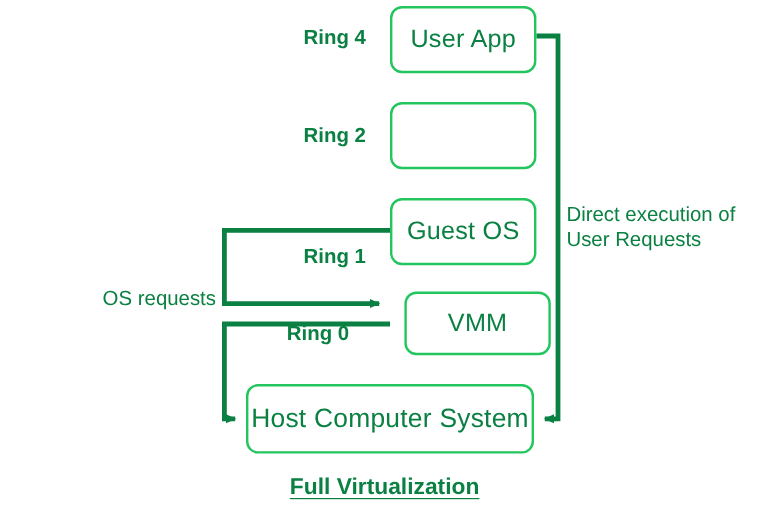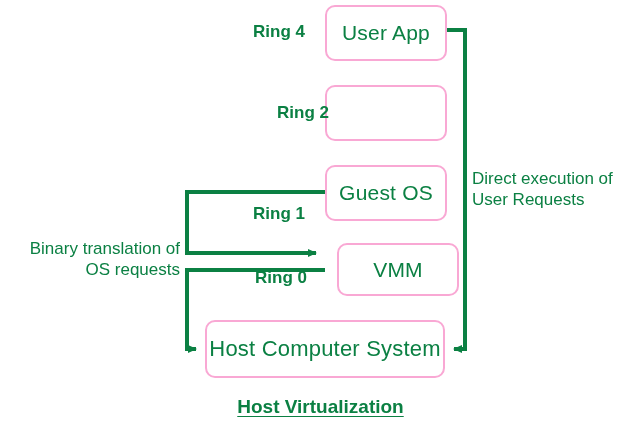--- a/index.html
+++ b/index.html
@@ -8,21 +8,21 @@
     background:#ffffff;
     font-family:"Liberation Sans", sans-serif;
     overflow:hidden;
   }
   #stage{position:relative;width:641px;height:423px;}
   svg#wires{position:absolute;left:0;top:0;width:641px;height:423px;}
 
   .node{
     position:absolute;
     box-sizing:border-box;
-    border:2px solid #f9a8d4;
+    border:2px solid #22c55e;
     border-radius:10px;
     background:#ffffff;
     display:flex;align-items:center;justify-content:center;
     color:#0B8043;
     font-size:21px;
     font-weight:400;
     letter-spacing:0.2px;
     white-space:nowrap;
   }
   #node-userapp{left:325px;top:5px;width:122px;height:56px;}
@@ -32,23 +32,23 @@
   #node-host{left:205px;top:320px;width:240px;height:58px;font-size:22px;}
 
   .ring-label{
     position:absolute;
     color:#0B8043;
     font-size:17px;
     font-weight:bold;
     white-space:nowrap;
   }
   #ring-3{left:253px;top:22px;}
-  #ring-2{left:253px;top:103px;margin-left:24px;}
+  #ring-2{left:253px;top:103px;}
   #ring-1{left:253px;top:204px;}
-  #ring-0{left:255px;top:268px;}
+  #ring-0{left:239px;top:268px;}
 
   .side-note{
     position:absolute;
     color:#0B8043;
     font-size:17px;
     line-height:21px;
     white-space:nowrap;
   }
   #note-left{left:8px;top:238px;width:172px;text-align:right;}
   #note-right{left:472px;top:168px;width:165px;text-align:left;}
@@ -105,24 +105,23 @@
   <div class="node" id="node-host">
     <span>Host Computer System</span>
   </div>
 
   <div class="ring-label" id="ring-3">Ring 4</div>
   <div class="ring-label" id="ring-2">Ring 2</div>
   <div class="ring-label" id="ring-1">Ring 1</div>
   <div class="ring-label" id="ring-0">Ring 0</div>
 
   <div class="side-note" id="note-left">
-    <div>Binary translation of</div>
     <div>OS requests</div>
   </div>
 
   <div class="side-note" id="note-right">
     <div>Direct execution of</div>
     <div>User Requests</div>
   </div>
 
-  <div id="diagram-title">Host Virtualization</div>
+  <div id="diagram-title">Full Virtualization</div>
 
 </div>
 
 </body></html>

